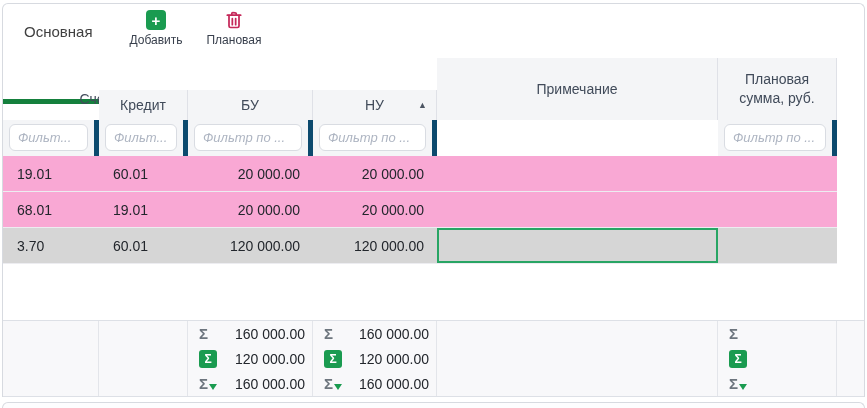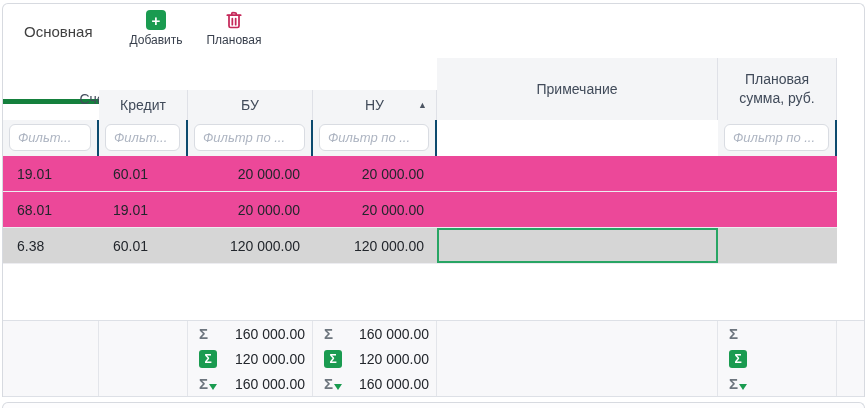--- a/index.html
+++ b/index.html
@@ -57,37 +57,37 @@
   .c-kredit { grid-column: 2; grid-row: 2; }
   .c-bu { grid-column: 3; grid-row: 2; }
   .c-nu { grid-column: 4; grid-row: 2; }
   .c-note { grid-column: 5; grid-row: 1 / 3; }
   .c-plan { grid-column: 6; grid-row: 1 / 3; text-align: center; line-height: 1.35; padding: 0 8px; }
   .sort-arrow {
     position: absolute; right: 9px; top: 50%; transform: translateY(-50%);
     font-size: 9px; color: #4d5663;
   }
   .fcell {
-    grid-row: 3; background: #f4f5f7; border-right: 2px solid #0c4a6e;
+    grid-row: 3; background: #f4f5f7; border-right: 5px solid #0c4a6e;
     padding: 4px 6px 0 6px;
   }
   .f1 { grid-column: 1; } .f2 { grid-column: 2; } .f3 { grid-column: 3; }
   .f4 { grid-column: 4; } .f5 { grid-column: 5; } .f6 { grid-column: 6; }
   .hgutter { grid-column: 7; grid-row: 1 / 4; background: #fff; }
   .filter-input {
     width: 100%; height: 27px;
     border: 1px solid #d9dce2; border-radius: 6px; background: #fff;
     padding: 0 8px; font-family: "Liberation Sans", sans-serif;
     font-size: 13px; font-style: italic; color: #4c5460; outline: none;
   }
   .filter-input::placeholder { color: #aeb5c2; font-style: italic; opacity: 1; }
   
   .trow { height: 36px; cursor: pointer; }
   .tcell {
-    background: #ec4899; border-bottom: 1px solid #ededf1;
+    background: #f9a8d4; border-bottom: 1px solid #ededf1;
     display: flex; align-items: center;
     font-size: 14px; color: #22262c;
   }
   .tcell.txt { padding-left: 14px; }
   .tcell.num { justify-content: flex-end; padding-right: 13px; }
   .tcell.gutter { background: #fff; border-bottom: none; }
   .trow.selected .tcell:not(.gutter) { background: #d6d6d6; }
   .trow.selected .cell-note { box-shadow: inset 0 0 0 2px #28a564; }
   
   .empty-space { height: 56px; background: #fff; }
@@ -192,21 +192,21 @@
     <div class="gridcols trow">
       <div class="tcell txt">68.01</div>
       <div class="tcell txt">19.01</div>
       <div class="tcell num">20 000.00</div>
       <div class="tcell num">20 000.00</div>
       <div class="tcell cell-note"></div>
       <div class="tcell"></div>
       <div class="tcell gutter"></div>
     </div>
     <div class="gridcols trow selected">
-      <div class="tcell txt">6.38</div>
+      <div class="tcell txt">3.70</div>
       <div class="tcell txt">60.01</div>
       <div class="tcell num">120 000.00</div>
       <div class="tcell num">120 000.00</div>
       <div class="tcell cell-note"></div>
       <div class="tcell"></div>
       <div class="tcell gutter"></div>
     </div>
   </div>
 
   <div class="empty-space"></div>

